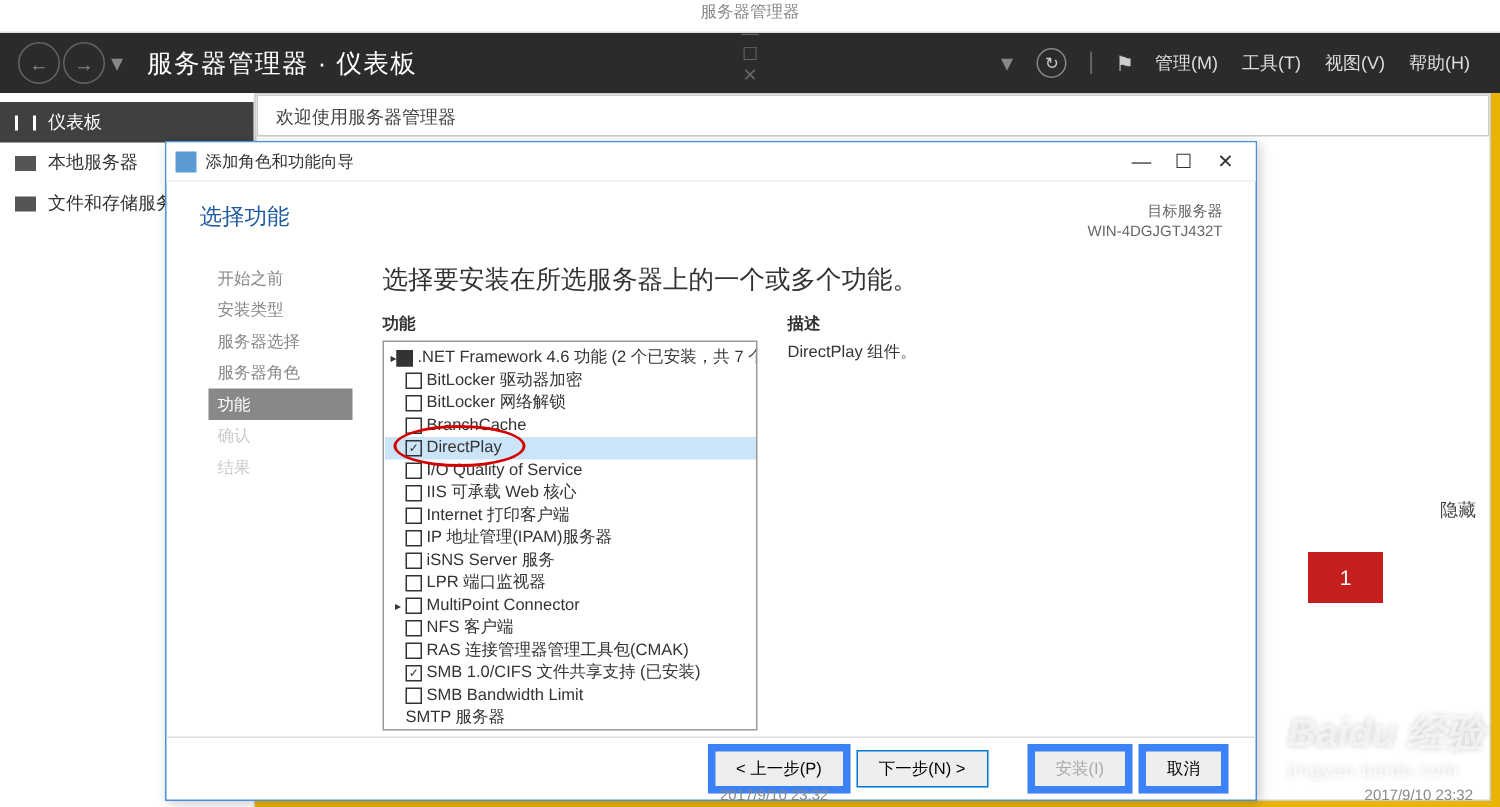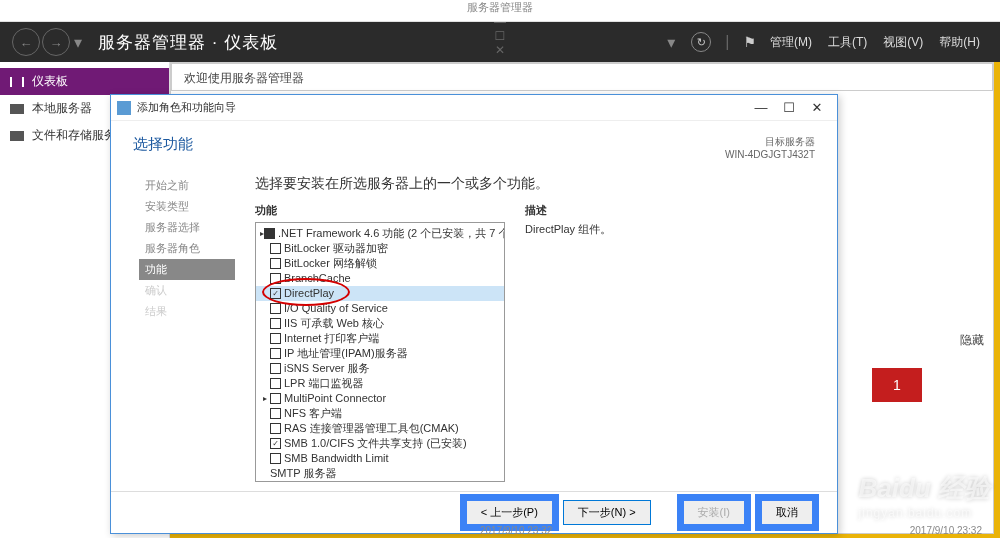--- a/index.html
+++ b/index.html
@@ -18,21 +18,21 @@
 .breadcrumb { font-size: 17px; font-weight: 300; letter-spacing: 1px; }
 .header .spacer { flex: 1; }
 .header .hdr-icon { margin: 0 6px; font-size: 14px; color: #ccc; }
 .header .hdr-icon.circle { border: 1px solid #888; border-radius: 50%; width: 20px; height: 20px; display: inline-flex; align-items: center; justify-content: center; font-size: 11px; }
 .header .menu-item { font-size: 12px; margin: 0 8px; color: #ddd; cursor: default; }
 
 
 .app-body { display: flex; height: calc(100% - 62px); }
 .sidebar { width: 170px; background: #fff; border-right: 1px solid #ddd; padding-top: 6px; }
 .sidebar-item { display: flex; align-items: center; padding: 5px 10px; font-size: 12px; color: #333; cursor: default; }
-.sidebar-item.active { background: #701a75; color: #fff; }
+.sidebar-item.active { background: #404040; color: #fff; }
 .sidebar-item .sb-icon { width: 14px; height: 10px; margin-right: 8px; display: inline-block; }
 .sidebar-item.active .sb-icon { border-left: 2px solid #fff; border-right: 2px solid #fff; }
 .sb-icon.srv { background: #555; }
 .sb-icon.all { background: #555; }
 .sb-icon.file { background: #555; }
 
 
 .main { flex: 1; background: #eab308; position: relative; }
 .welcome-bar { height: 28px; background: #fff; border: 1px solid #ccc; margin: 0 0 6px 0; padding: 6px 12px; font-size: 12px; color: #444; }
 
@@ -46,40 +46,40 @@
 .wizard-header { display: flex; padding: 14px 22px 8px 22px; }
 .wizard-header h1 { font-size: 15px; font-weight: 300; color: #1e5aa0; flex: 1; font-family: Liberation Mono, monospace; }
 .wizard-header .target { font-size: 10px; color: #666; text-align: right; line-height: 1.3; }
 
 .wizard-body { display: flex; padding: 6px 22px; height: 320px; }
 .wiz-nav { width: 90px; font-size: 11px; color: #888; margin-left: 12px; }
 .wiz-nav-item { padding: 3px 0; cursor: default; }
 .wiz-nav-item.active { color: #fff; background: #888; padding: 3px 6px; margin-left: -6px; }
 
 .wiz-content { flex: 1; margin-left: 20px; font-size: 11px; color: #333; }
-.wiz-instruction { margin-bottom: 10px; font-size: 14px; }
+.wiz-instruction { margin-bottom: 10px; font-size: 17px; }
 .wiz-cols { display: flex; gap: 20px; }
 .features-col { width: 250px; }
 .features-label { font-size: 11px; font-weight: bold; margin-bottom: 4px; }
 .features-box { border: 1px solid #999; height: 260px; overflow-y: scroll; padding: 3px 0; position: relative; }
 .feature-item { display: flex; align-items: center; padding: 0 4px; font-size: 11px; line-height: 15px; white-space: nowrap; }
 .feature-item .expander { width: 10px; font-size: 8px; color: #333; text-align: center; }
 .feature-item .chk { width: 11px; height: 11px; border: 1px solid #333; margin-right: 3px; font-size: 8px; text-align: center; line-height: 9px; flex-shrink: 0; }
 .feature-item .chk.checked::before { content: "✓"; }
 .feature-item .chk.filled { background: #333; }
 .feature-item.selected { background: #cce4f7; }
 
 .red-circle { position: absolute; border: 2px solid #d40000; border-radius: 50%; width: 88px; height: 28px; pointer-events: none; }
 
 .desc-col { flex: 1; }
 .desc-label { font-size: 11px; font-weight: bold; margin-bottom: 4px; }
 .desc-text { font-size: 11px; color: #333; }
 
 .wizard-footer { position: absolute; bottom: 0; left: 0; right: 0; height: 42px; border-top: 1px solid #ddd; display: flex; align-items: center; justify-content: flex-end; padding: 0 18px; gap: 4px; }
-.wizard-footer button { font-size: 11px; padding: 4px 14px; border: 7px solid #3b82f6; background: #eee; cursor: default; }
+.wizard-footer button { font-size: 11px; padding: 4px 14px; border: 5px solid #3b82f6; background: #eee; cursor: default; }
 .wizard-footer button.primary { border: 1px solid #0078d7; }
 .wizard-footer button[disabled] { color: #aaa; }
 
 
 .hide-link { position: absolute; right: 16px; top: 270px; font-size: 12px; color: #444; cursor: default; }
 .right-panel { position: absolute; left: 170px; right: 6px; top: 62px; bottom: 4px; background: #fff; border: 1px solid #ccc; }
 
 
 .timestamp { position: absolute; bottom: 2px; font-size: 10px; color: #888; }
 .ts1 { left: 480px; }

